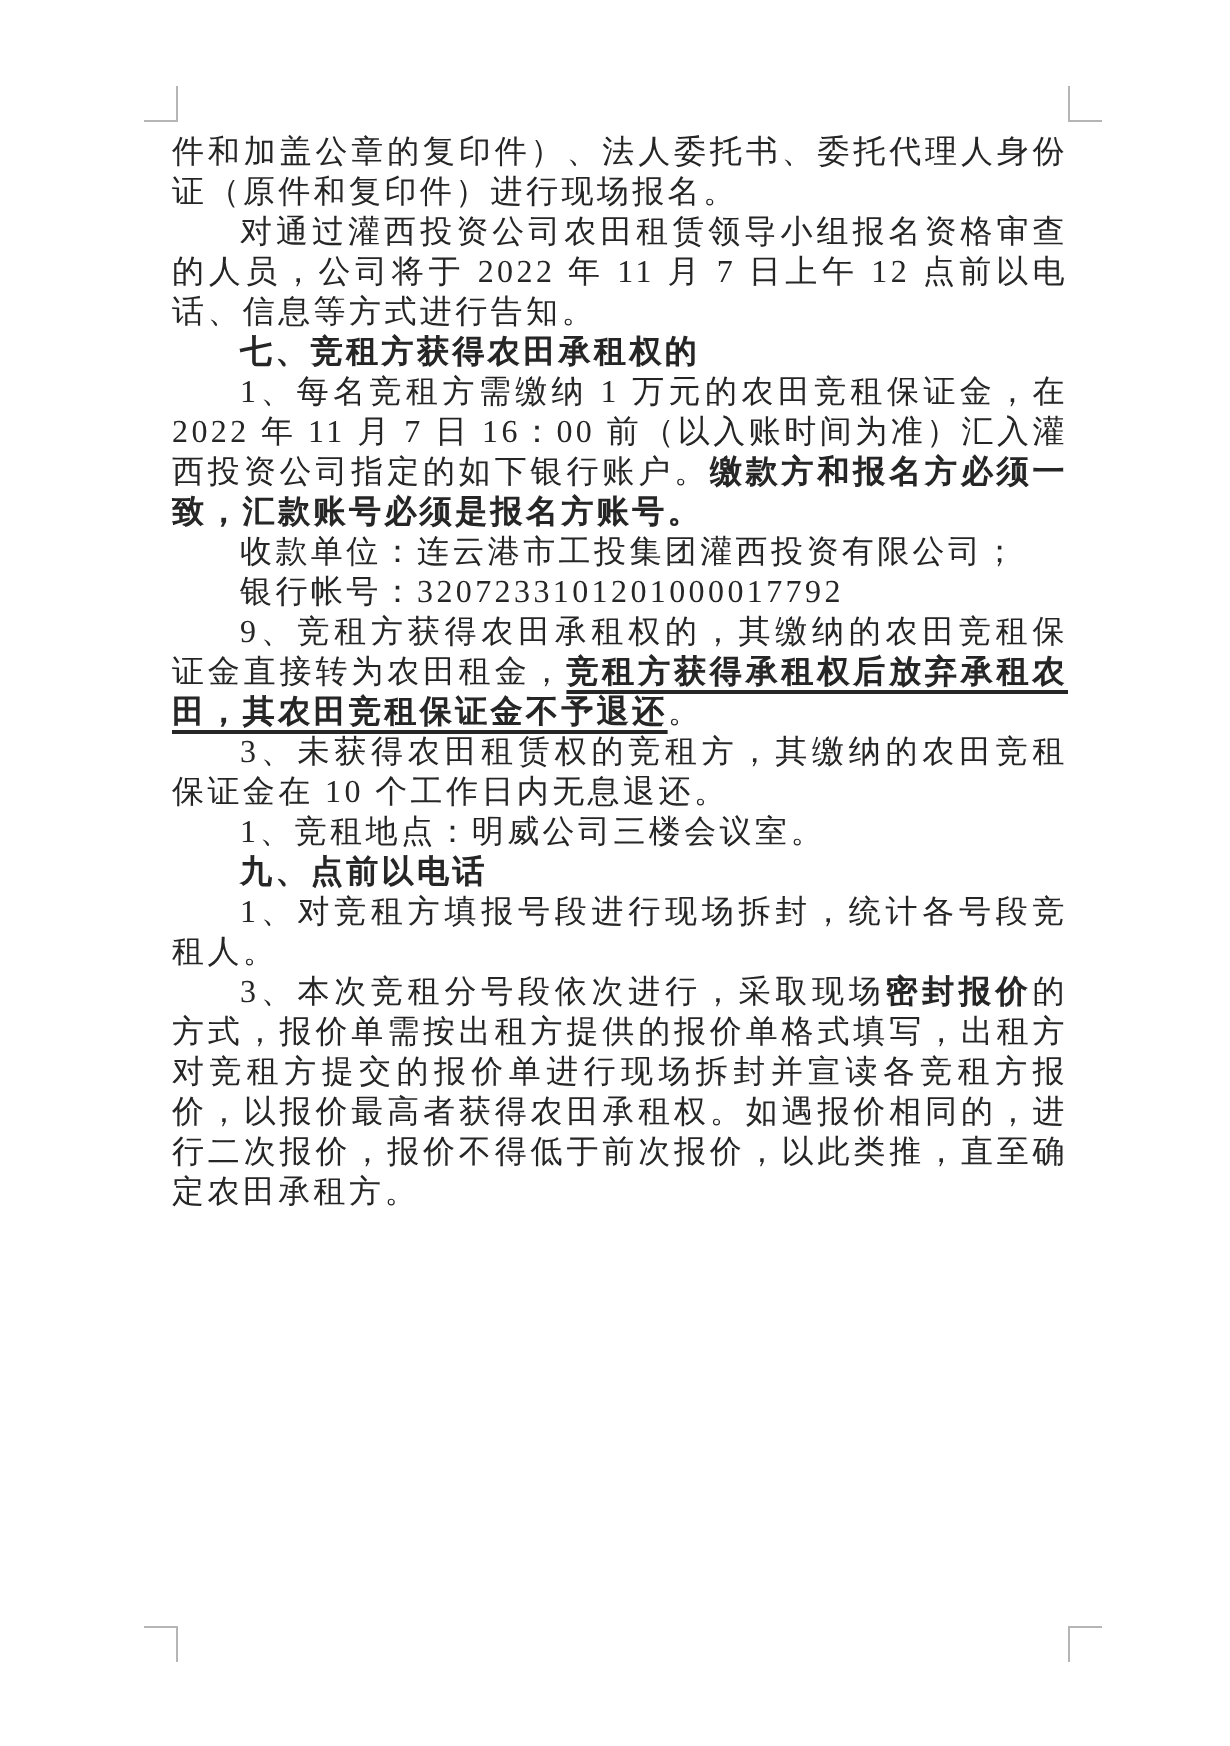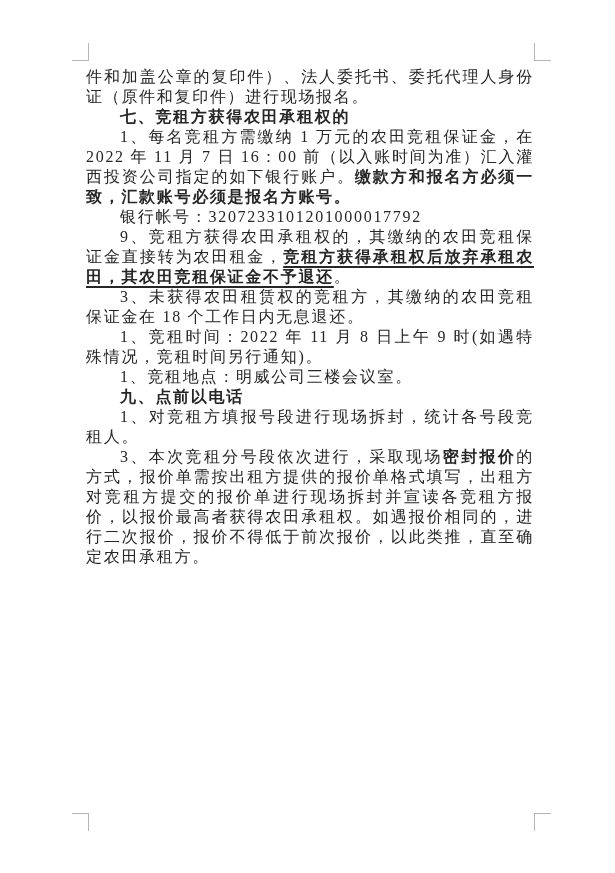--- a/index.html
+++ b/index.html
@@ -55,24 +55,25 @@
 </head>
 <body>
 
 <div class="page">
   <div class="mark tl"></div>
   <div class="mark tr"></div>
   <div class="mark bl"></div>
   <div class="mark br"></div>
   <div class="text-area" id="doc-text">
       <p class="para"><span class="run">件和加盖公章的复印件）、法人委托书、委托代理人身份证（原件和复印件）进行现场报名。</span></p>
+      <p class="para indent"><span class="run">对通过灌西投资公司农田租赁领导小组报名资格审查的人员，公司将于 2022 年 11 月 7 日上午 12 点前以电话、信息等方式进行告知。</span></p>
       <p class="para indent"><span class="run run-bold">七、竞租方获得农田承租权的</span></p>
       <p class="para indent"><span class="run">1、每名竞租方需缴纳 1 万元的农田竞租保证金，在 2022 年 11 月 7 日 16：00 前（以入账时间为准）汇入灌西投资公司指定的如下银行账户。</span><span class="run run-bold">缴款方和报名方必须一致，汇款账号必须是报名方账号。</span></p>
+      <p class="para indent"><span class="run">收款单位：连云港市工投集团灌西投资有限公司；</span></p>
       <p class="para indent"><span class="run">银行帐号：3207233101201000017792</span></p>
       <p class="para indent"><span class="run">9、竞租方获得农田承租权的，其缴纳的农田竞租保证金直接转为农田租金，</span><span class="run run-bold run-underline">竞租方获得承租权后放弃承租农田，其农田竞租保证金不予退还</span><span class="run">。</span></p>
-      <p class="para indent"><span class="run">3、未获得农田租赁权的竞租方，其缴纳的农田竞租保证金在 18 个工作日内无息退还。</span></p>
-      <p class="para indent"><span class="run">1、竞租时间：2022 年 11 月 8 日上午 9 时(如遇特殊情况，竞租时间另行通知)。</span></p>
+      <p class="para indent"><span class="run">3、未获得农田租赁权的竞租方，其缴纳的农田竞租保证金在 10 个工作日内无息退还。</span></p>
       <p class="para indent"><span class="run">1、竞租地点：明威公司三楼会议室。</span></p>
       <p class="para indent"><span class="run run-bold">九、点前以电话</span></p>
       <p class="para indent"><span class="run">1、对竞租方填报号段进行现场拆封，统计各号段竞租人。</span></p>
       <p class="para indent"><span class="run">3、本次竞租分号段依次进行，采取现场</span><span class="run run-bold">密封报价</span><span class="run">的方式，报价单需按出租方提供的报价单格式填写，出租方对竞租方提交的报价单进行现场拆封并宣读各竞租方报价，以报价最高者获得农田承租权。如遇报价相同的，进行二次报价，报价不得低于前次报价，以此类推，直至确定农田承租方。</span></p>
     </div>
 </div>
 
 </body></html>

